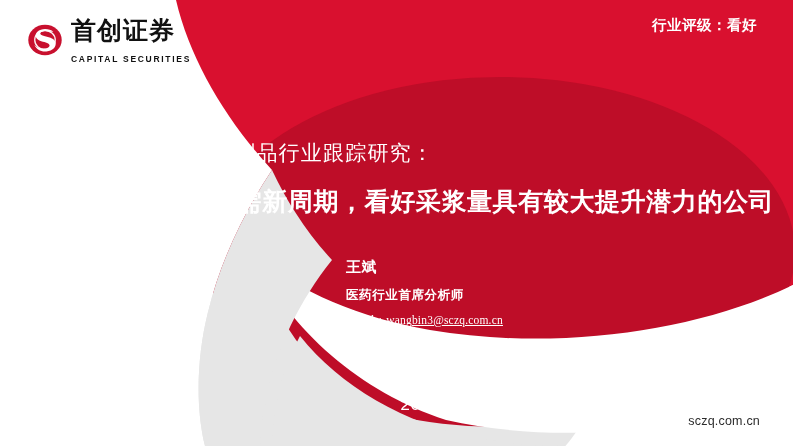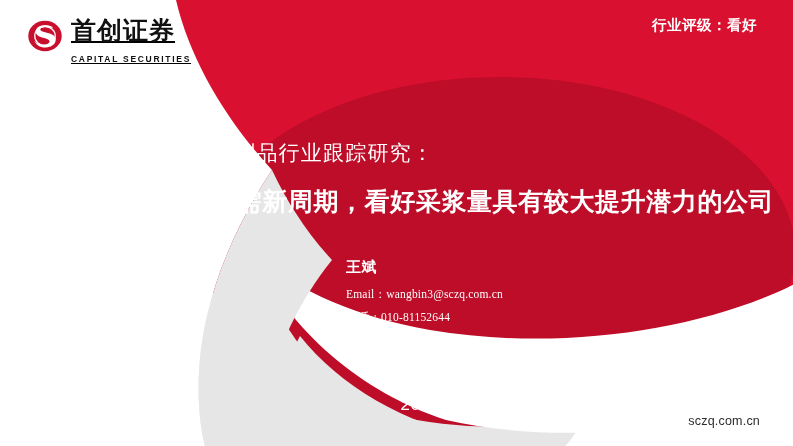--- a/index.html
+++ b/index.html
@@ -33,23 +33,23 @@
     height: 446px;
     display: block;
   }
 
   
   .logo-block {
     position: absolute;
     left: 26px;
     top: 17px;
     display: flex;
+    align-items: center;
     gap: 7px;
     z-index: 10;
-    text-decoration: underline;
   }
   .logo-mark {
     width: 38px;
     height: 38px;
     flex: 0 0 38px;
   }
   .logo-text {
     display: flex;
     flex-direction: column;
     justify-content: center;
@@ -132,20 +132,21 @@
     white-space: nowrap;
   }
   .author-line {
     font-size: 11.5px;
     font-family: "Liberation Serif", "DejaVu Serif", serif;
     letter-spacing: 0.2px;
     margin-bottom: 8px;
     white-space: nowrap;
   }
   .author-line .email-link {
+    text-decoration: underline;
   }
 
   
   .date {
     position: absolute;
     left: 400px;
     top: 393px;
     color: #ffffff;
     font-size: 17px;
     font-family: Liberation Mono, monospace;
@@ -263,20 +264,21 @@
     </div>
   </div>
 
   <div class="rating">行业评级：看好</div>
 
   <div class="title-main">血制品行业跟踪研究：</div>
   <div class="title-sub">供需新周期，看好采浆量具有较大提升潜力的公司</div>
 
   <div class="author-block">
     <div class="author-name">王斌</div>
+    <div class="author-role">医药行业首席分析师</div>
     <div class="author-line">
       <span>Email：</span><span class="email-link">wangbin3@sczq.com.cn</span>
     </div>
     <div class="author-line">
       <span>电话：</span><span>010-81152644</span>
     </div>
   </div>
 
   <div class="date">2022年12月6日</div>
 

